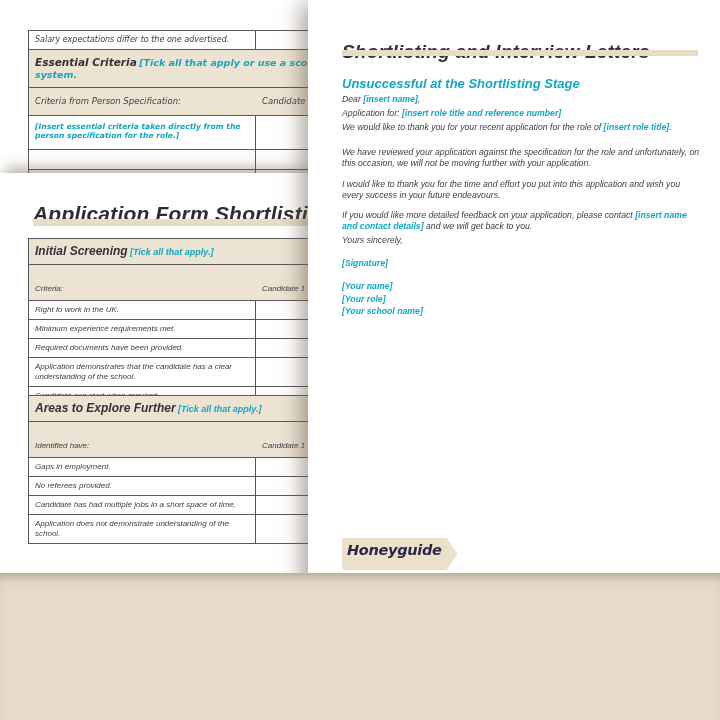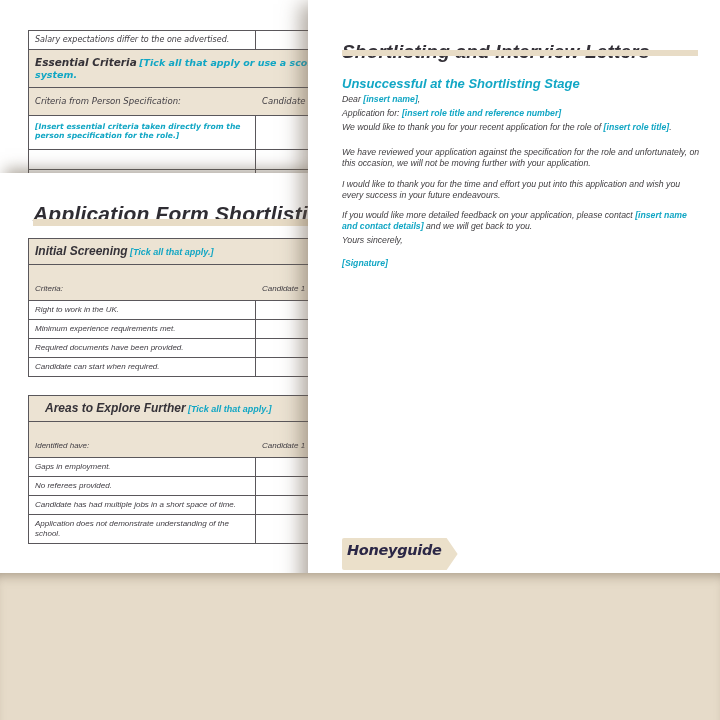--- a/index.html
+++ b/index.html
@@ -134,28 +134,32 @@
       </div>
       <div class="tr">
         <div class="td c1">Minimum experience requirements met.</div>
         <div class="td c2"></div>
       </div>
       <div class="tr">
         <div class="td c1">Required documents have been provided.</div>
         <div class="td c2"></div>
       </div>
       <div class="tr">
+        <div class="td c1">Application demonstrates that the candidate has a clear understanding of the school.</div>
+        <div class="td c2"></div>
+      </div>
+      <div class="tr">
         <div class="td c1">Candidate can start when required.</div>
         <div class="td c2"></div>
       </div>
     </div>
 
     <div class="tbl tbl-b2">
       <div class="tr band">
-        <div class="td" style="padding:5px 16px;">
+        <div class="td" style="padding:5px 6px;">
           <span class="sect">Areas to Explore Further</span>
           <span class="teal hint">[Tick all that apply.]</span>
         </div>
       </div>
       <div class="tr band">
         <div class="td c1 hdr">Identified have:</div>
         <div class="td c2 hdr">Candidate 1</div>
       </div>
       <div class="tr">
         <div class="td c1">Gaps in employment.</div>
@@ -184,20 +188,25 @@
 
     <div class="letter">
       <p><span>Dear </span><span class="teal">[insert name]</span><span>,</span></p>
       <p><span>Application for: </span><span class="teal">[insert role title and reference number]</span></p>
       <p><span>We would like to thank you for your recent application for the role of </span><span class="teal">[insert role title]</span><span>.</span></p>
       <p class="gap-14">We have reviewed your application against the specification for the role and unfortunately, on this occasion, we will not be moving further with your application.</p>
       <p class="gap-10">I would like to thank you for the time and effort you put into this application and wish you every success in your future endeavours.</p>
       <p class="gap-9"><span>If you would like more detailed feedback on your application, please contact </span><span class="teal">[insert name and contact details]</span><span> and we will get back to you.</span></p>
       <p>Yours sincerely,</p>
       <p class="teal gap-12">[Signature]</p>
+      <div class="sig-block gap-12" style="margin-top:12px;">
+        <p class="teal">[Your name]</p>
+        <p class="teal">[Your role]</p>
+        <p class="teal">[Your school name]</p>
+      </div>
     </div>
 
     <div class="logo logo-c">
       <span>Honeyguide</span>
     </div>
   </section>
 </div>
 
 <footer class="banner geo">
   

